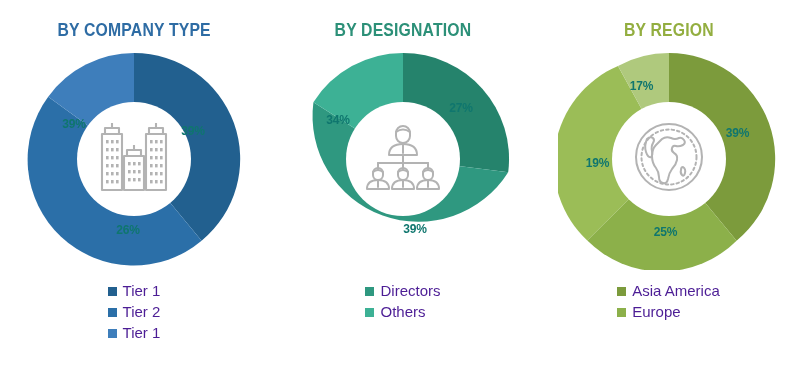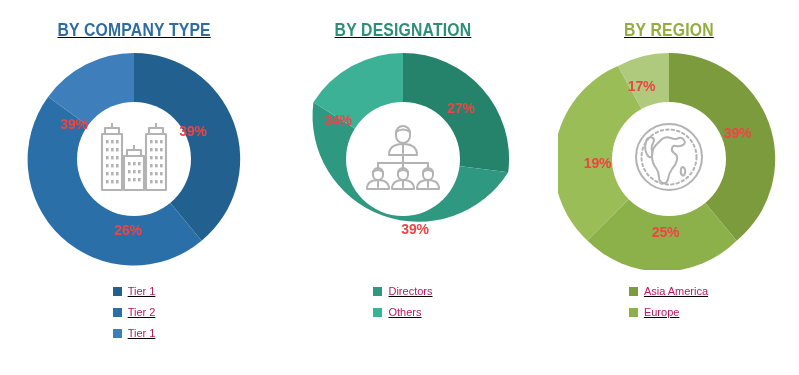--- a/index.html
+++ b/index.html
@@ -21,21 +21,20 @@
     flex-direction: row;
     align-items: flex-start;
     justify-content: flex-start;
   }
   .panel {
     position: relative;
     height: 300px;
     display: flex;
     flex-direction: column;
     align-items: center;
-    text-decoration: underline;
   }
   .panel-company { width: 268px; }
   .panel-designation { width: 270px; }
   .panel-region { width: 261px; }
 
   .chart-title {
     margin-top: 20px;
     font-size: 17.5px;
     font-weight: bold;
     letter-spacing: 0.2px;
@@ -47,22 +46,22 @@
   }
 
   .donut-wrap {
     position: relative;
     margin-top: 8px;
   }
   .donut-svg { display: block; }
 
   .donut-label {
     position: absolute;
-    color: #ef4444;
-    font-size: 14px;
+    color: #0f766e;
+    font-size: 12px;
     font-weight: bold;
     letter-spacing: -0.2px;
     white-space: nowrap;
     transform: translate(-50%, -50%);
     pointer-events: none;
   }
 
   .center-icon {
     position: absolute;
     left: 50%;
@@ -85,22 +84,22 @@
     gap: 6px;
     line-height: 18px;
   }
   .legend-swatch {
     width: 9px;
     height: 9px;
     flex: 0 0 9px;
     display: inline-block;
   }
   .legend-label {
-    font-size: 11px;
-    color: #be185d;
+    font-size: 15px;
+    color: #4c1d95;
     white-space: nowrap;
     font-family: "Liberation Sans", sans-serif;
   }
 </style>
 </head>
 <body>
 
 <div class="board">
 
   <div class="panel panel-company">

